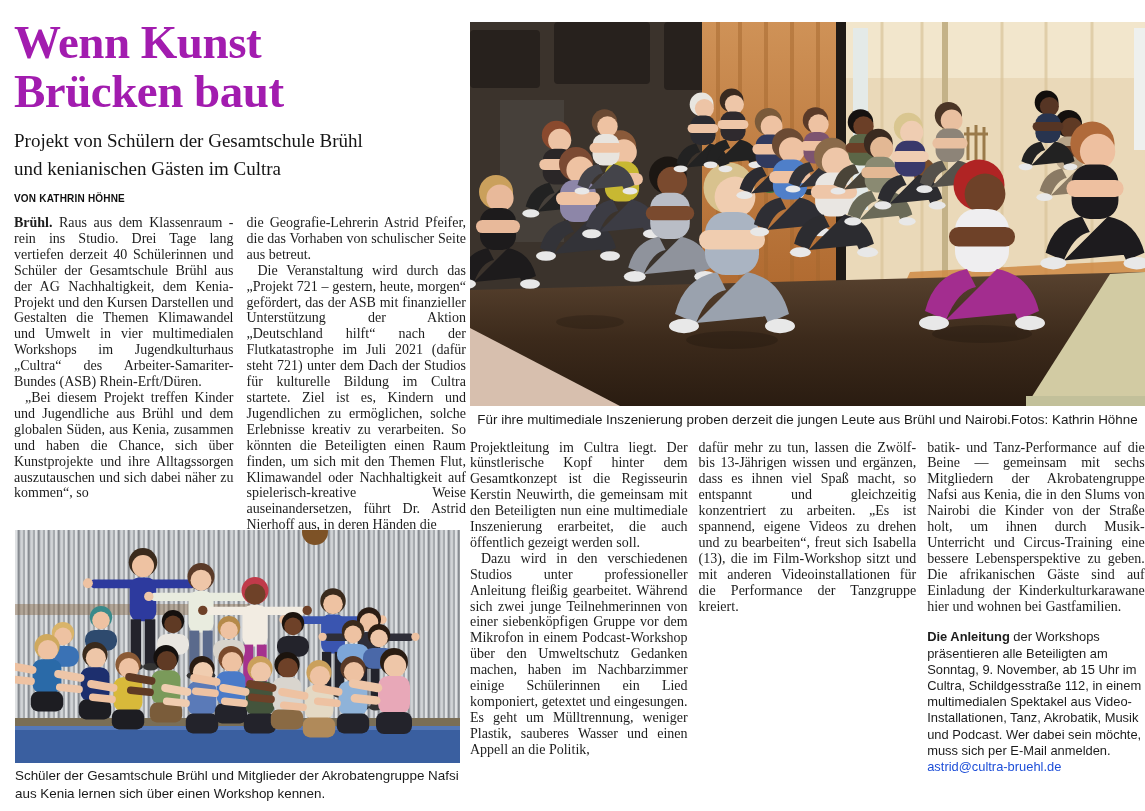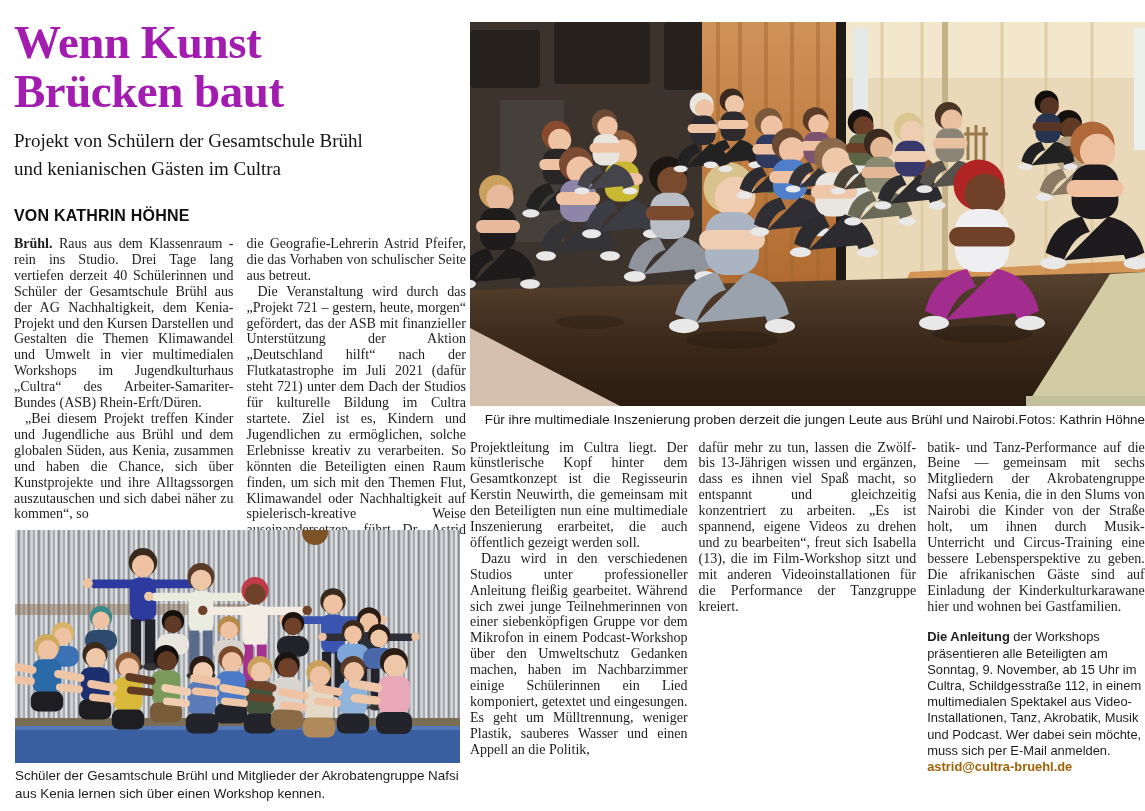--- a/index.html
+++ b/index.html
@@ -2,45 +2,45 @@
 <html lang="de"><head>
 <meta charset="utf-8">
 <style>
   html,body{margin:0;padding:0;background:#eaeaea;}
   .page{position:relative;width:1145px;height:811px;background:#ffffff;overflow:hidden;
         font-family:"Liberation Serif",serif;color:#1c1c1c;}
   
   .left-region{position:absolute;left:14px;top:18px;width:452px;}
   h1.headline{margin:0;font-size:47px;line-height:49px;font-weight:700;letter-spacing:-0.5px;color:#a21caf;}
   .subhead{margin:11px 0 0 0;font-size:19px;line-height:27.5px;font-weight:400;color:#151515;}
-  .byline{margin-top:25px;font-family:"Liberation Sans",sans-serif;font-size:16px;font-weight:700;
+  .byline{margin-top:11px;font-family:"Liberation Sans",sans-serif;font-size:10px;font-weight:700;
           letter-spacing:.2px;color:#0f0f0f;}
   .cols{display:flex;}
   .cols-left{margin-top:11px;height:318px;overflow:hidden;}
   .cols-left .col{width:219.5px;}
   .cols-left .col + .col{margin-left:13px;}
   .col p{margin:0;font-size:14px;line-height:15.9px;text-align:justify;hyphens:auto;-webkit-hyphens:auto;}
   .col p.ind{text-indent:11px;}
   .lead{font-weight:700;}
   
   .photo{overflow:hidden;background:#6b6b6b;}
   .photo svg{display:block;width:100%;height:100%;}
   #photo-bottom{position:absolute;left:15px;top:530px;width:445px;height:233px;}
   #caption-bottom{position:absolute;left:15px;top:767px;width:447px;}
   .caption{font-family:"Liberation Sans",sans-serif;font-size:13.4px;line-height:17.5px;color:#1a1a1a;}
   
   .right-region{position:absolute;left:470px;top:22px;width:675px;}
   #photo-top{position:relative;width:675px;height:384px;}
-  .caption-row{display:flex;justify-content:flex-end;margin-top:5px;}
+  .caption-row{display:flex;justify-content:center;margin-top:5px;}
   .cols-right{margin-top:11px;height:368px;overflow:hidden;}
   .cols-right .col{width:217.6px;}
   .cols-right .col + .col{margin-left:11px;}
   .infobox{margin-top:15px;font-family:"Liberation Sans",sans-serif;}
   .infobox p{font-size:12.9px;line-height:16.2px;text-align:left;hyphens:none;margin:0;}
-  .email{font-weight:700;color:#a16207;}
+  .email{font-weight:400;color:#1d4ed8;}
 </style>
 </head>
 <body>
 
 <div class="page">
 
   <div class="left-region">
     <h1 class="headline">
       <span>Wenn Kunst</span><br>
       <span>Brücken baut</span>

